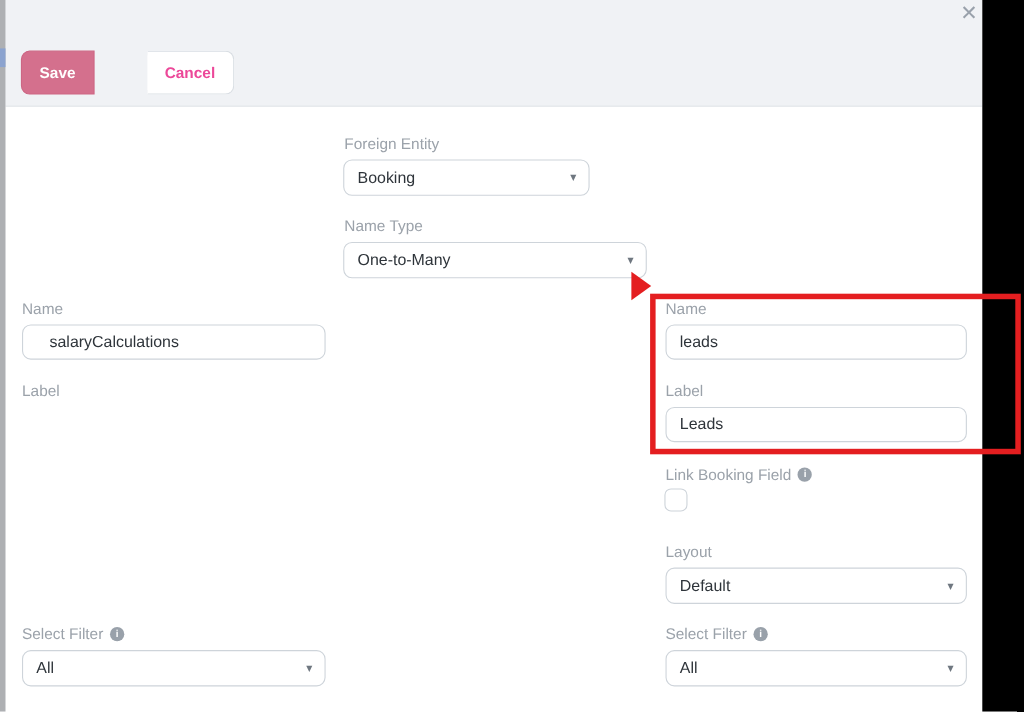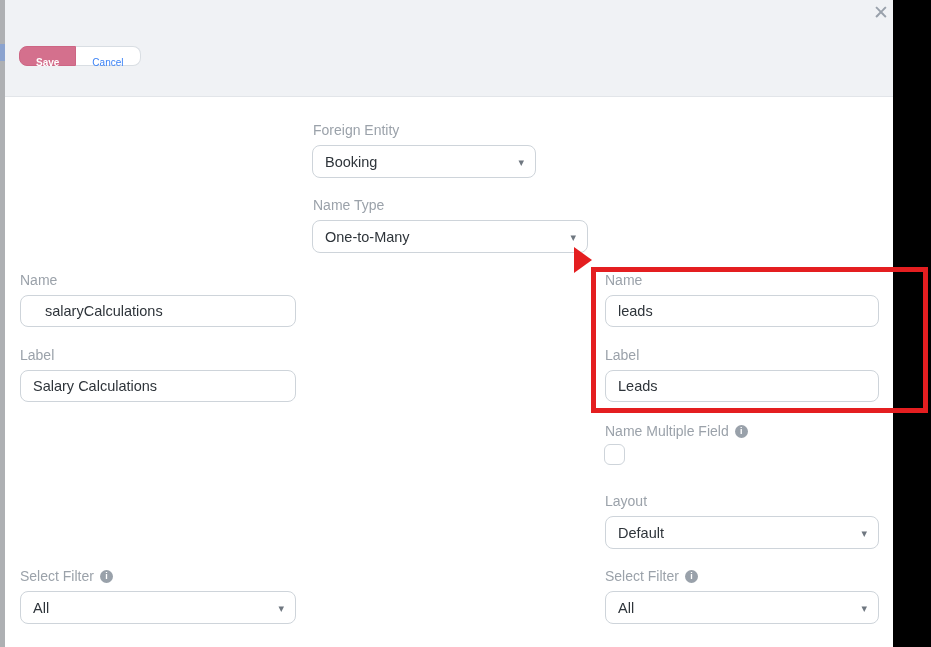--- a/index.html
+++ b/index.html
@@ -39,30 +39,30 @@
   }
   .close-btn {
     position: absolute; left: 869px; top: 1px; width: 24px; height: 24px;
     font-size: 19px; color: #99a1ab; text-align: center; line-height: 24px;
     cursor: pointer; z-index: 2;
   }
 
   
   .btn-group { position: absolute; left: 19px; top: 46px; display: flex; z-index: 2; }
   .btn {
-    height: 20px; padding: 0 16px; font-size: 10px; line-height: 32px;
+    height: 40px; padding: 0 16px; font-size: 14px; line-height: 32px;
     cursor: pointer; white-space: nowrap;
   }
   .btn-save {
     background: #d4708d; border: 1px solid #cd6684; color: #ffffff;
     font-weight: 700; border-radius: 8px 0 0 8px;
   }
   .btn-cancel {
     background: #ffffff; border: 1px solid #d9dee3; border-left: none;
-    color: #3b82f6; font-weight: 400; border-radius: 0 8px 8px 0;
+    color: #ec4899; font-weight: 700; border-radius: 0 8px 8px 0; margin-left: 48px;
   }
 
   
   .field-label {
     position: absolute; font-size: 14px; color: #9ba2aa; z-index: 1;
     display: flex; align-items: center; gap: 6px; white-space: nowrap;
   }
   .text-input {
     position: absolute; height: 32px; background: #ffffff;
     border: 1px solid #ced4da; border-radius: 8px; padding: 0 12px;
@@ -128,30 +128,29 @@
   <div class="field-label" style="left:313px; top:197px;">Name Type</div>
   <div class="select" style="left:312px; top:220px; width:276px;">
     <span>One-to-Many</span>
     <span class="caret">▾</span>
   </div>
 
   <div class="field-label" style="left:20px; top:272px;">Name</div>
   <input class="text-input" style="left: 20px; top: 295px; width: 276px; padding-left: 24px;" type="text" value="salaryCalculations">
 
   <div class="field-label" style="left:20px; top:347px;">Label</div>
-  <input class="text-input" style="left: 20px; top: 370px; width: 276px;" type="text" value="Salary Calculations">
 
   <div class="field-label" style="left:605px; top:272px;">Name</div>
   <input class="text-input" style="left: 605px; top: 295px; width: 274px;" type="text" value="leads">
 
   <div class="field-label" style="left:605px; top:347px;">Label</div>
   <input class="text-input" style="left: 605px; top: 370px; width: 274px;" type="text" value="Leads">
 
   <div class="field-label" style="left:605px; top:423px;">
-    <span>Name Multiple Field</span>
+    <span>Link Booking Field</span>
     <i class="info-icon">i</i>
   </div>
   <div class="checkbox" style="left:604px; top:444px;"></div>
 
   <div class="field-label" style="left:605px; top:493px;">Layout</div>
   <div class="select" style="left:605px; top:516px; width:274px;">
     <span>Default</span>
     <span class="caret">▾</span>
   </div>
 

